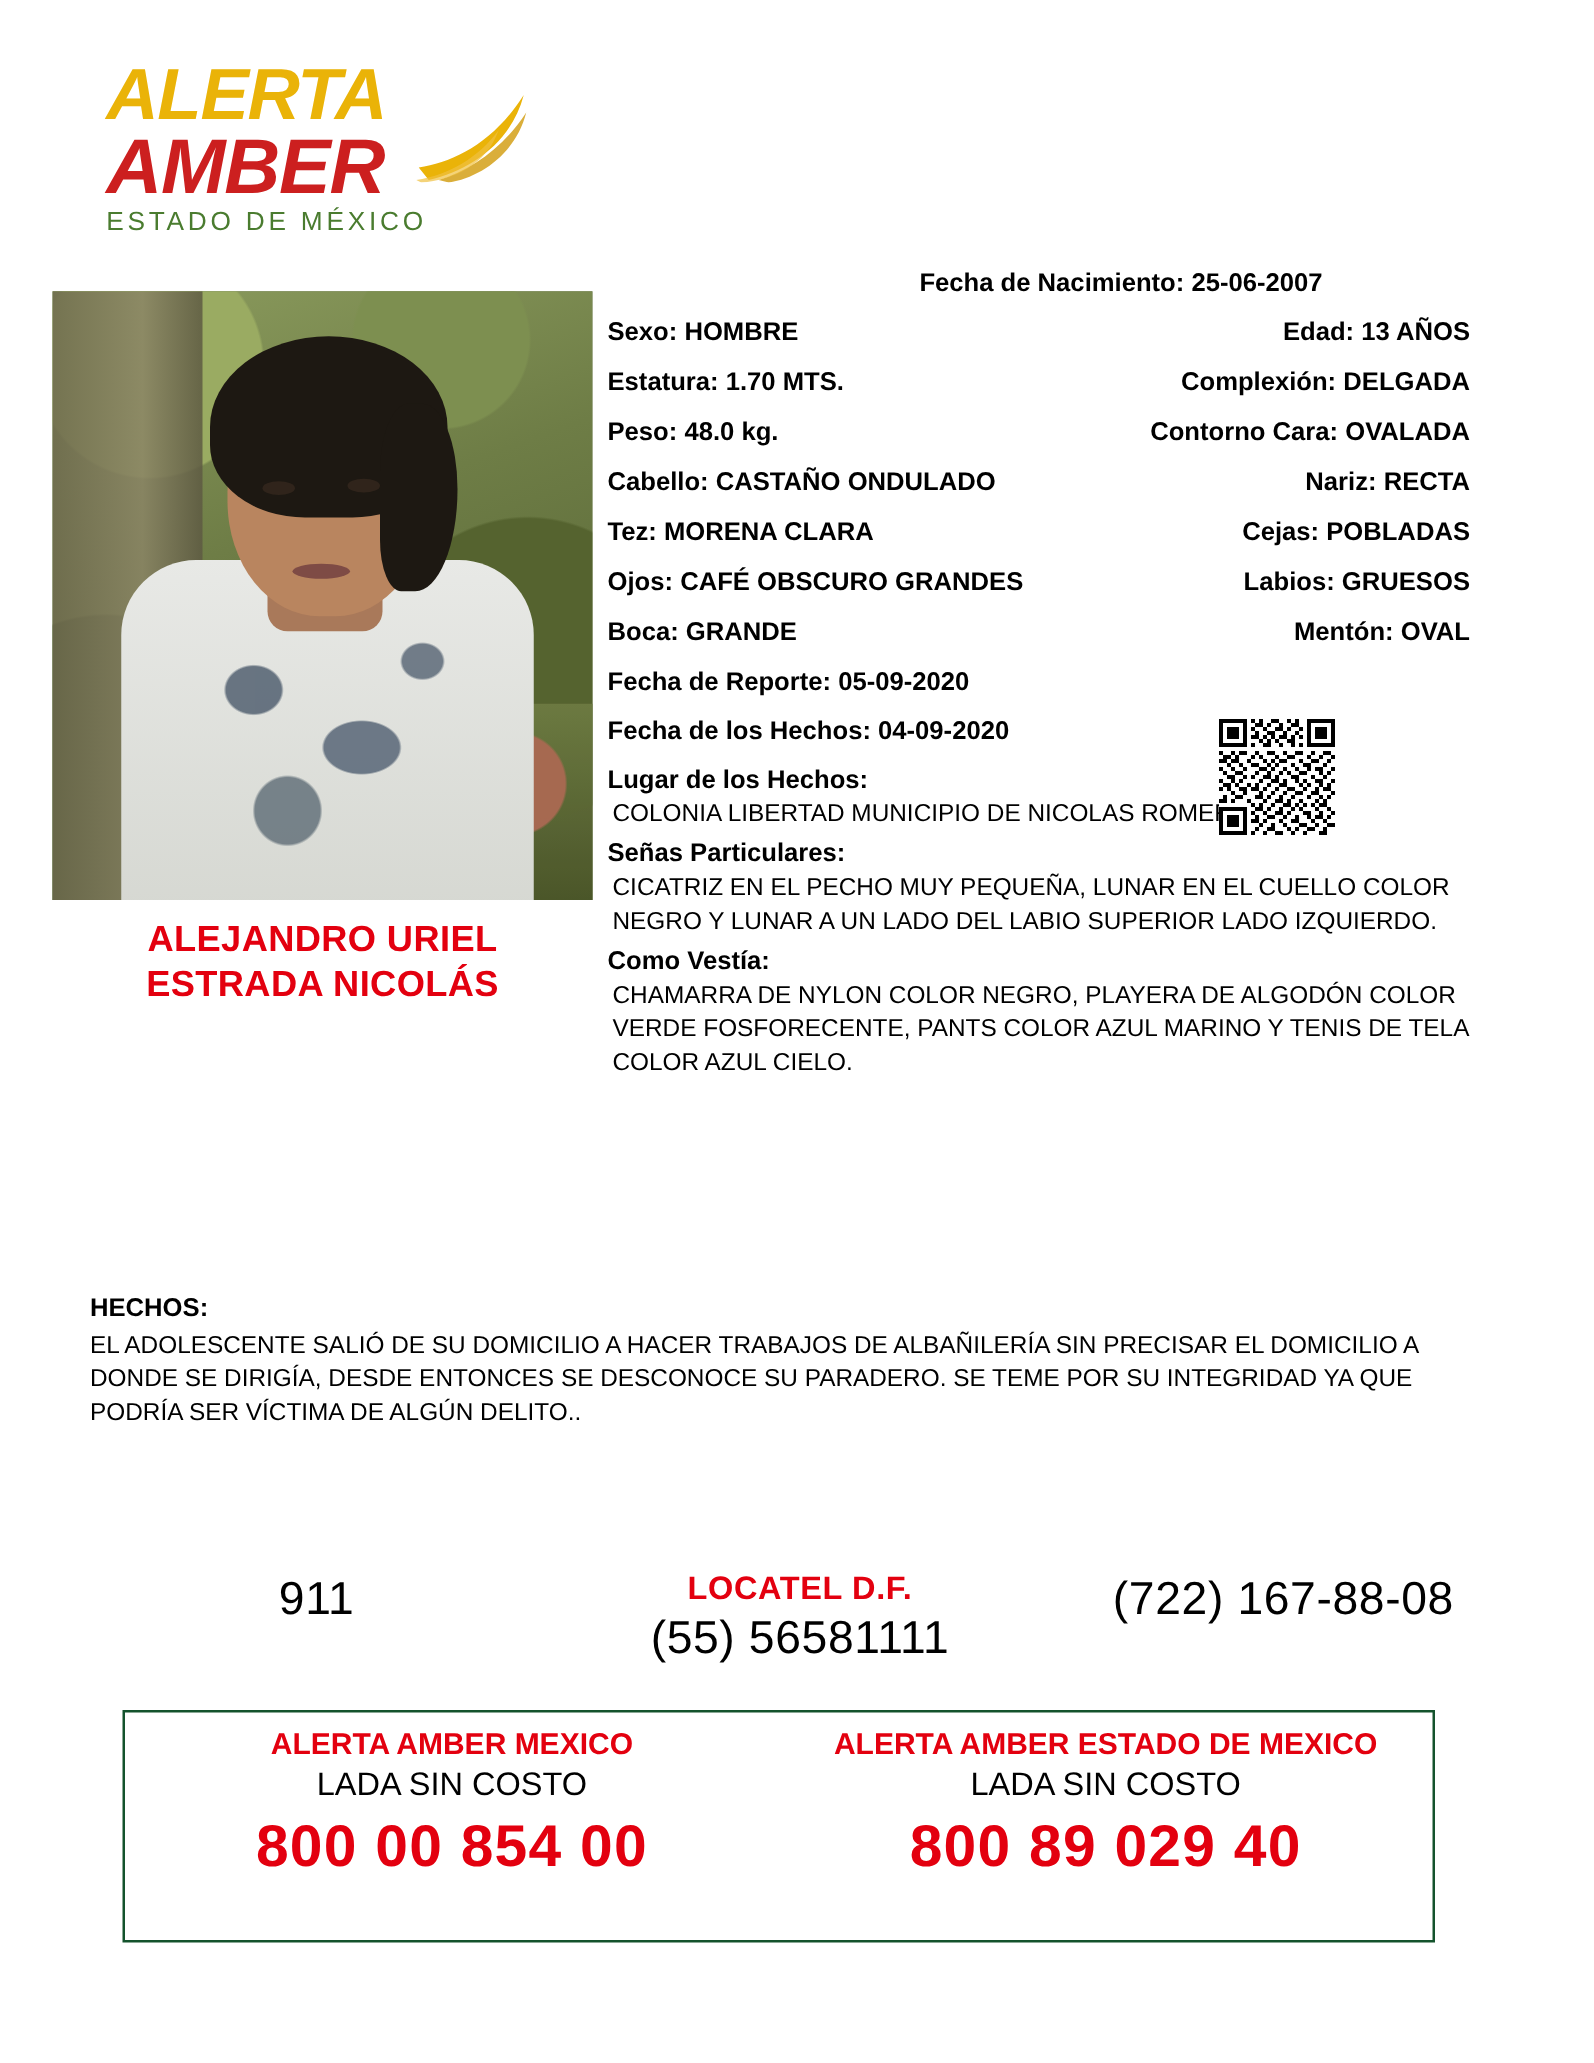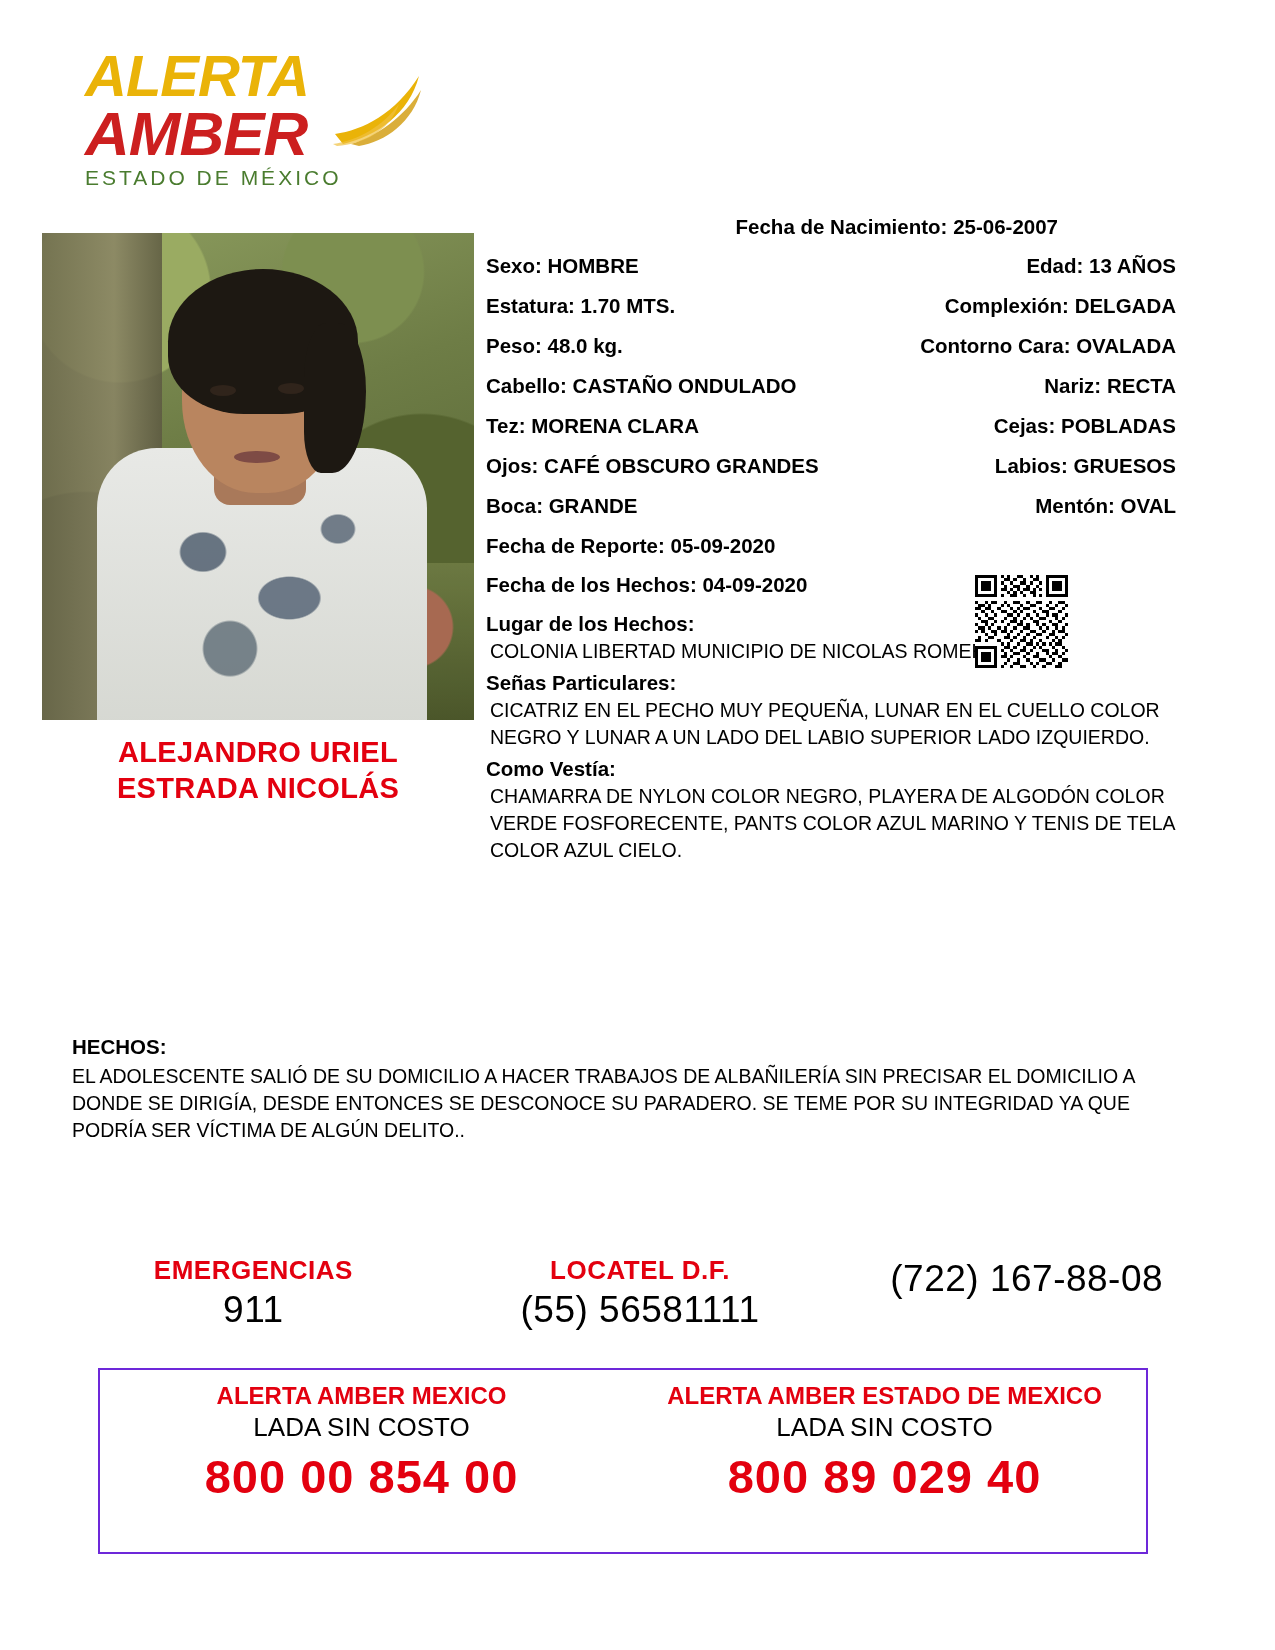--- a/index.html
+++ b/index.html
@@ -291,21 +291,21 @@
     letter-spacing: .5px;
   }
 
   
   .lada-box {
     position: absolute;
     left: 98px;
     top: 1368px;
     width: 1046px;
     height: 182px;
-    border: 2px solid #6d28d9;
+    border: 2px solid #14532d;
     display: flex;
   }
   .lada-col {
     flex: 1;
     text-align: center;
     padding-top: 12px;
   }
   .lada-title {
     color: #e3000f;
     font-weight: bold;
@@ -691,21 +691,20 @@
   </svg>
 </div>
 
 <div class="hechos">
   <div class="hechos-title">HECHOS:</div>
   <div class="hechos-text">EL ADOLESCENTE SALIÓ DE SU DOMICILIO A HACER TRABAJOS DE ALBAÑILERÍA SIN PRECISAR EL DOMICILIO A DONDE SE DIRIGÍA, DESDE ENTONCES SE DESCONOCE SU PARADERO. SE TEME POR SU INTEGRIDAD YA QUE PODRÍA SER VÍCTIMA DE ALGÚN DELITO..</div>
 </div>
 
 <div class="phones">
   <div class="phone-col">
-    <div class="phone-label">EMERGENCIAS</div>
     <div class="phone-number">911</div>
   </div>
   <div class="phone-col">
     <div class="phone-label">LOCATEL D.F.</div>
     <div class="phone-number">(55) 56581111</div>
   </div>
   <div class="phone-col">
     <div class="phone-number">(722) 167-88-08</div>
   </div>
 </div>

